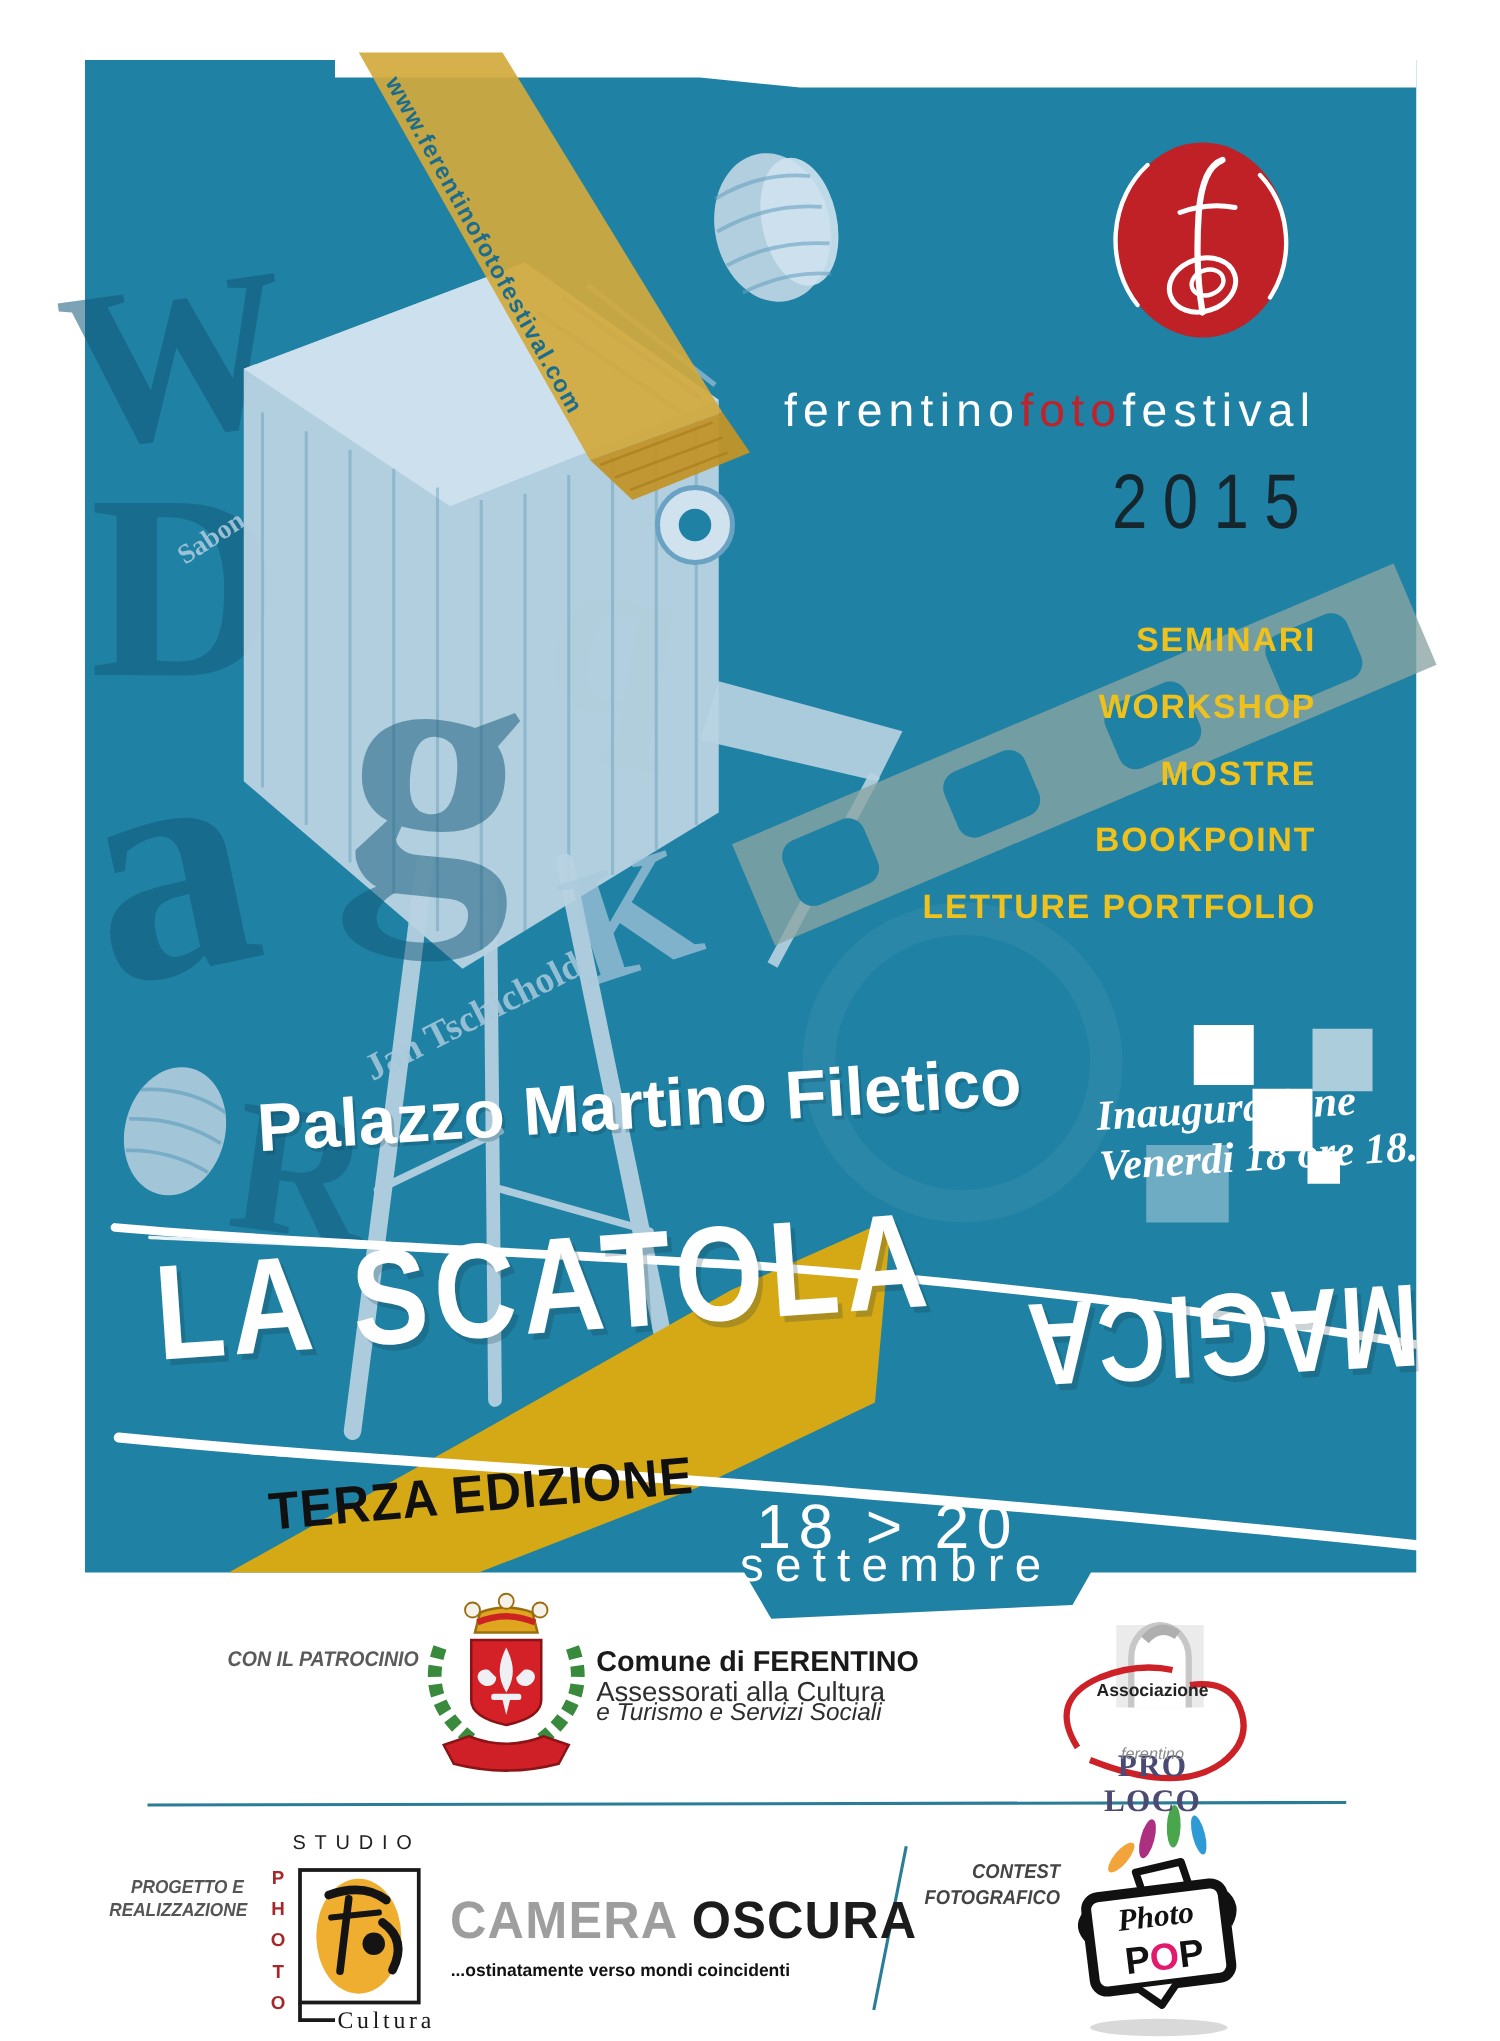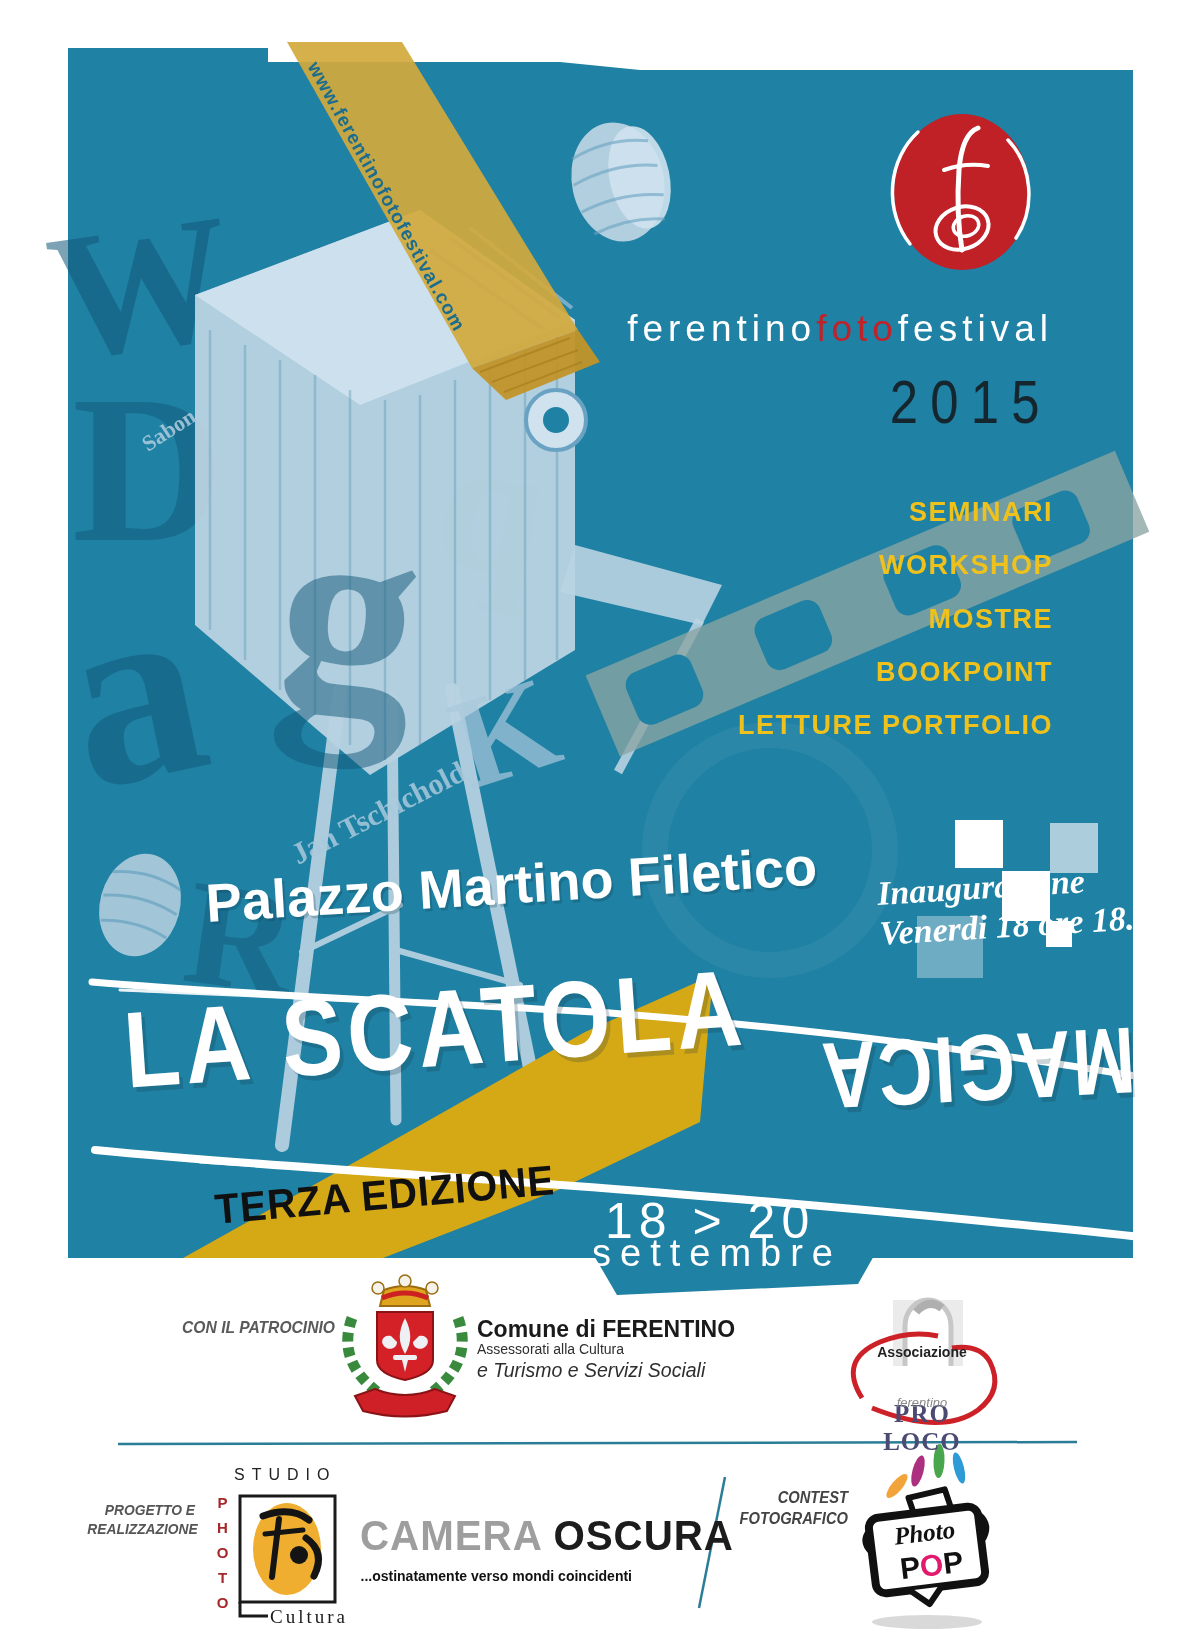--- a/index.html
+++ b/index.html
@@ -35,21 +35,21 @@
               white-space:nowrap;text-align:center;text-shadow:-4px -5px 0 rgba(16,55,70,.22);}
   .edition{left:213px;top:1186px;color:#101010;font-size:42px;font-weight:bold;
            letter-spacing:1px;transform:rotate(-5deg) scaleX(.94);transform-origin:left top;white-space:nowrap;}
   .dates{left:605px;top:1192px;color:#ffffff;font-size:50px;font-weight:normal;letter-spacing:6px;white-space:nowrap;}
   .month{left:592px;top:1232px;color:#ffffff;font-size:38px;font-weight:400;letter-spacing:9px;white-space:nowrap;}
   
   .patro{left:168px;top:1318px;width:167px;text-align:right;color:#5a5a5a;
          font-size:17px;font-style:italic;font-weight:bold;letter-spacing:0;white-space:nowrap;
          transform:scaleX(.92);transform-origin:right top;}
   .comune-h{left:477px;top:1316px;color:#1a1a1a;font-size:23px;font-weight:bold;white-space:nowrap;}
-  .comune-l1{left:477px;top:1341px;color:#2e2e2e;font-size:14px;white-space:nowrap;}
+  .comune-l1{left:477px;top:1341px;color:#2e2e2e;font-size:22px;white-space:nowrap;}
   .comune-l2{left:477px;top:1359px;color:#2e2e2e;font-size:19.5px;white-space:nowrap;font-style:italic;}
   .assoc{left:862px;top:1344px;width:120px;text-align:center;color:#222;font-size:14px;font-weight:bold;}
   .proloco{left:852px;top:1364px;width:140px;text-align:center;color:#4a4a73;
            font-family:"Liberation Serif",serif;font-size:25px;font-weight:bold;letter-spacing:1px;margin-top:36px;}
   .proloco-sub{left:862px;top:1395px;width:120px;text-align:center;color:#8a8a8a;
                font-size:13px;font-style:italic;}
   
   .progetto{left:78px;top:1500px;width:117px;text-align:right;color:#555;
             font-size:15px;font-style:italic;font-weight:bold;line-height:19px;
             transform:scaleX(.92);transform-origin:right top;}

